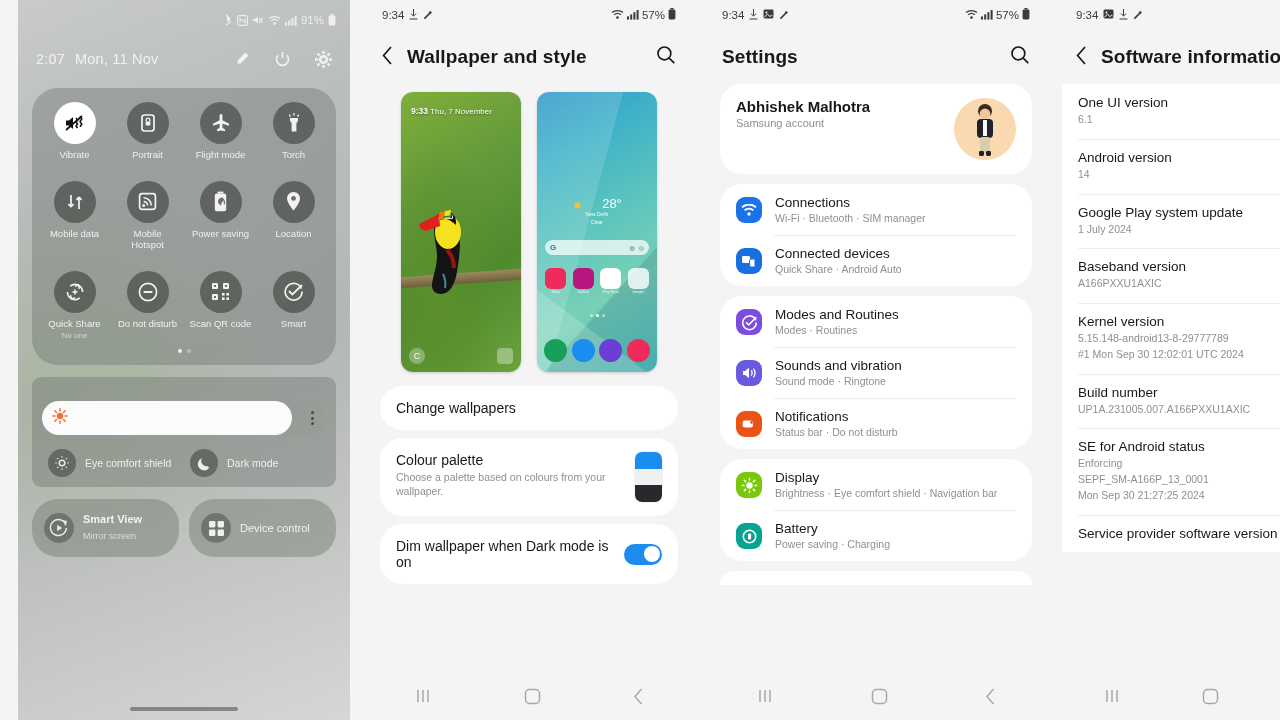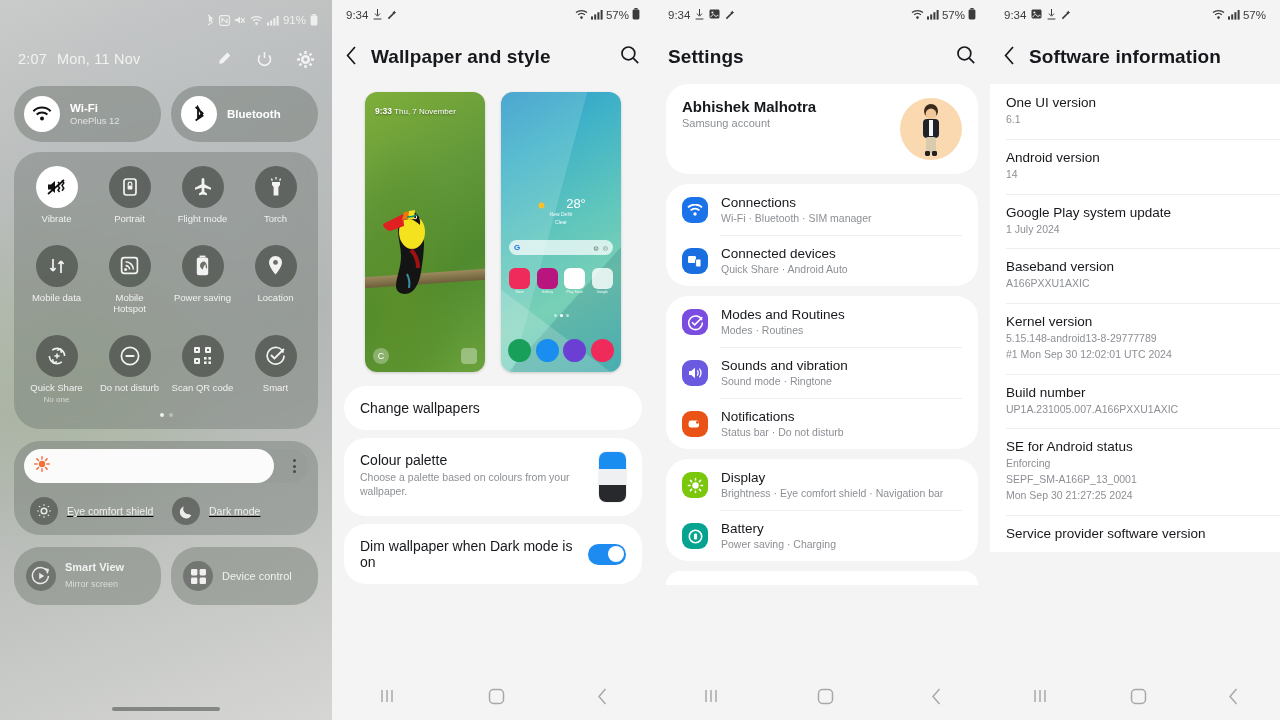--- a/index.html
+++ b/index.html
@@ -2,21 +2,21 @@
 <html><head>
 <meta charset="utf-8">
 <style>
   * { margin:0; padding:0; box-sizing:border-box; }
   html,body { width:1280px; height:720px; overflow:hidden; }
   body {
     font-family:"Liberation Sans", sans-serif;
     background:#f4f4f5;
     display:flex;
   }
-  .panel { height:720px; position:relative; overflow:hidden; flex:none; }
+  .panel { height:720px; position:relative; overflow:hidden; flex:none;margin-left:18px; }
 
   
   #p1 { width:332px;
     background:
       radial-gradient(circle at 22% 52%, rgba(168,186,150,0.55) 0%, rgba(168,186,150,0) 42%),
       radial-gradient(circle at 70% 30%, rgba(190,193,196,0.6) 0%, rgba(190,193,196,0) 50%),
       linear-gradient(160deg,#c9cbcb 0%, #b9bcbb 25%, #adb2ad 50%, #c3c5c3 75%, #d6d7d5 100%);
   }
   .p1-status { height:40px; display:flex; align-items:center; justify-content:flex-end;
     padding:0 14px; gap:4px; color:#efefef; font-size:11.5px; }
@@ -41,22 +41,22 @@
   .tile { display:flex; flex-direction:column; align-items:center; gap:5px; }
   .tile-ic { width:42px; height:42px; border-radius:50%;
     background:rgba(62,64,60,0.62); display:flex; align-items:center; justify-content:center; }
   .tile-ic.on { background:#fff; }
   .tile-lb { color:#f0f0f0; font-size:9.5px; text-align:center; line-height:1.22; max-width:62px; }
   .tile-sub { color:#d8d8d8; font-size:8px; text-align:center; margin-top:-3px; }
   .dots { display:flex; gap:5px; justify-content:center; margin-top:9px; }
   .dots i { width:4px; height:4px; border-radius:50%; background:rgba(255,255,255,.85); }
   .dots i.off { background:rgba(255,255,255,.35); }
 
-  .bright-card { margin:12px 14px 0 14px; border-radius:26px;
-    background:rgba(116,123,117,0.45); padding:8px 10px 10px 10px;text-decoration:underline; }
+  .bright-card { margin:12px 14px 0 14px; border-radius:9px;
+    background:rgba(116,123,117,0.45); padding:24px 10px 10px 10px; }
   .bright-bar { height:34px; border-radius:17px; background:rgba(150,155,150,0.55);
     display:flex; align-items:center; position:relative; }
   .bright-fill { position:absolute; left:0; top:0; bottom:0; width:88%;
     background:#fbfbfb; border-radius:17px; display:flex; align-items:center; padding-left:10px; }
   .bright-dots { position:absolute; right:12px; display:flex; flex-direction:column; gap:2.5px; }
   .bright-dots i { width:3px; height:3px; border-radius:50%; background:#4a4a4a; }
   .sub-row { display:flex; margin-top:14px; }
   .sub-item { flex:1; display:flex; align-items:center; gap:9px; padding-left:6px; }
   .sub-ic { width:28px; height:28px; border-radius:50%; background:rgba(62,64,60,0.55);
     display:flex; align-items:center; justify-content:center; flex:none; }
@@ -234,45 +234,20 @@
           <svg width="17" height="17" viewBox="0 0 17 17">
             <circle cx="8.5" cy="8.5" r="3.3" fill="none" stroke="#f2f2f2" stroke-width="2.6"></circle>
             <g stroke="#f2f2f2" stroke-width="2.4">
               <path d="M8.5 0v3M8.5 14v3M0 8.5h3M14 8.5h3M2.5 2.5l2 2M12.5 12.5l2 2M14.5 2.5l-2 2M4.5 12.5l-2 2"></path>
             </g>
           </svg>
         </span>
     </span>
   </div>
 
-  <div class="conn-row">
-    <div class="conn-tile">
-      <span class="conn-ic">
-          <svg width="20" height="16" viewBox="0 0 20 16">
-            <path d="M1.4 5.2a12 12 0 0 1 17.2 0" fill="none" stroke="#111" stroke-width="2"></path>
-            <path d="M4.6 8.6a8 8 0 0 1 10.8 0" fill="none" stroke="#111" stroke-width="2"></path>
-            <circle cx="10" cy="12.6" r="2" fill="#111"></circle>
-          </svg>
-        </span>
-      <span class="conn-txt">
-        <b class="conn-t">Wi-Fi</b>
-        <i class="conn-s" style="font-style:normal">OnePlus 12</i>
-      </span>
-    </div>
-    <div class="conn-tile">
-      <span class="conn-ic">
-          <svg width="13" height="19" viewBox="0 0 13 19">
-            <path d="M2.6 2l7 6.2-4.6 4.2V2.6l4.6 8.2-7 4.8" fill="none" stroke="#111" stroke-width="1.8"></path>
-          </svg>
-        </span>
-      <span class="conn-txt">
-        <b class="conn-t">Bluetooth</b>
-      </span>
-    </div>
-  </div>
 
   <div class="tile-card">
     <div class="tile-grid">
 
       <div class="tile">
         <span class="tile-ic on">
             <svg width="22" height="18" viewBox="0 0 22 18">
               <path d="M2 6.6h3L9 3v12L5 11.4H2z" fill="#111"></path>
               <path d="M12 4l1.6 2-1.6 2 1.6 2-1.6 2 1.6 2" fill="none" stroke="#111" stroke-width="1.5"></path>
               <path d="M16 2.4l1.8 2.6-1.8 2.6 1.8 2.6-1.8 2.6" fill="none" stroke="#111" stroke-width="1.5"></path>

